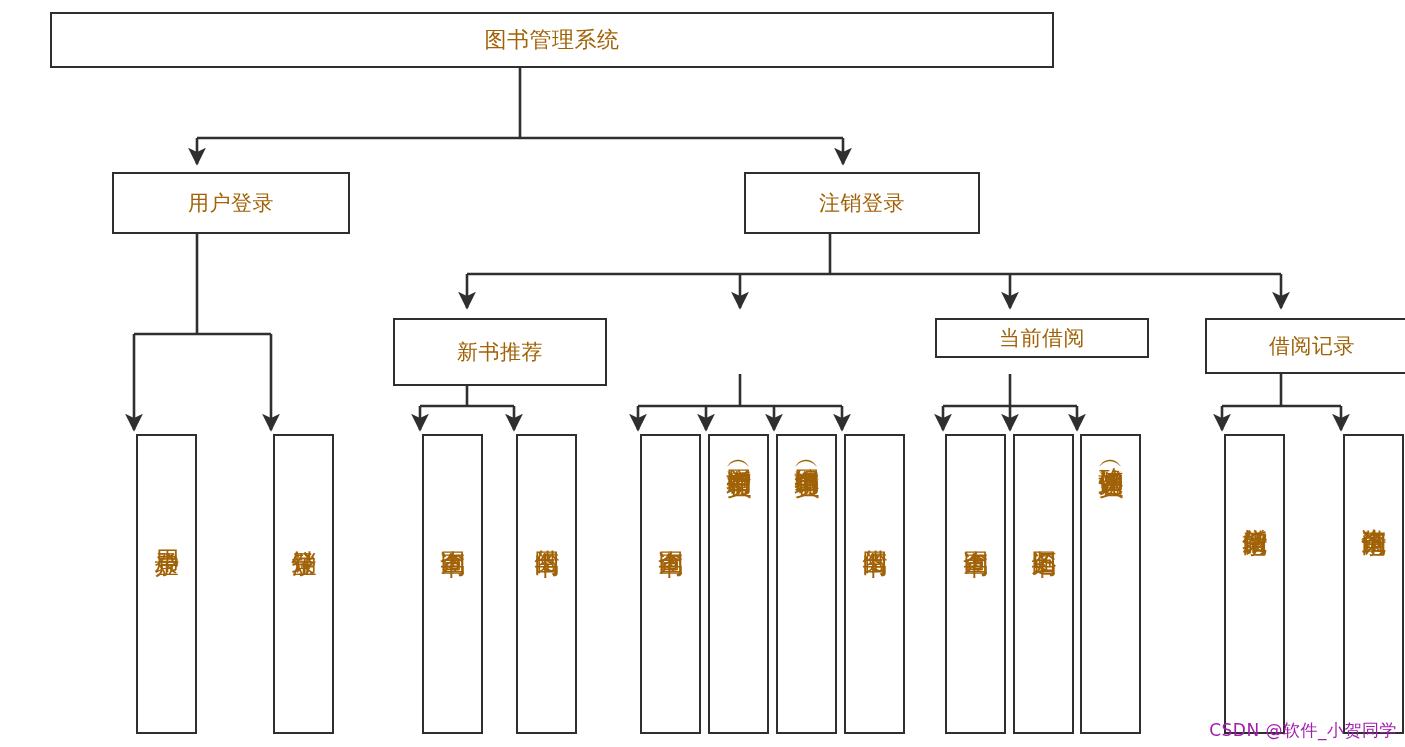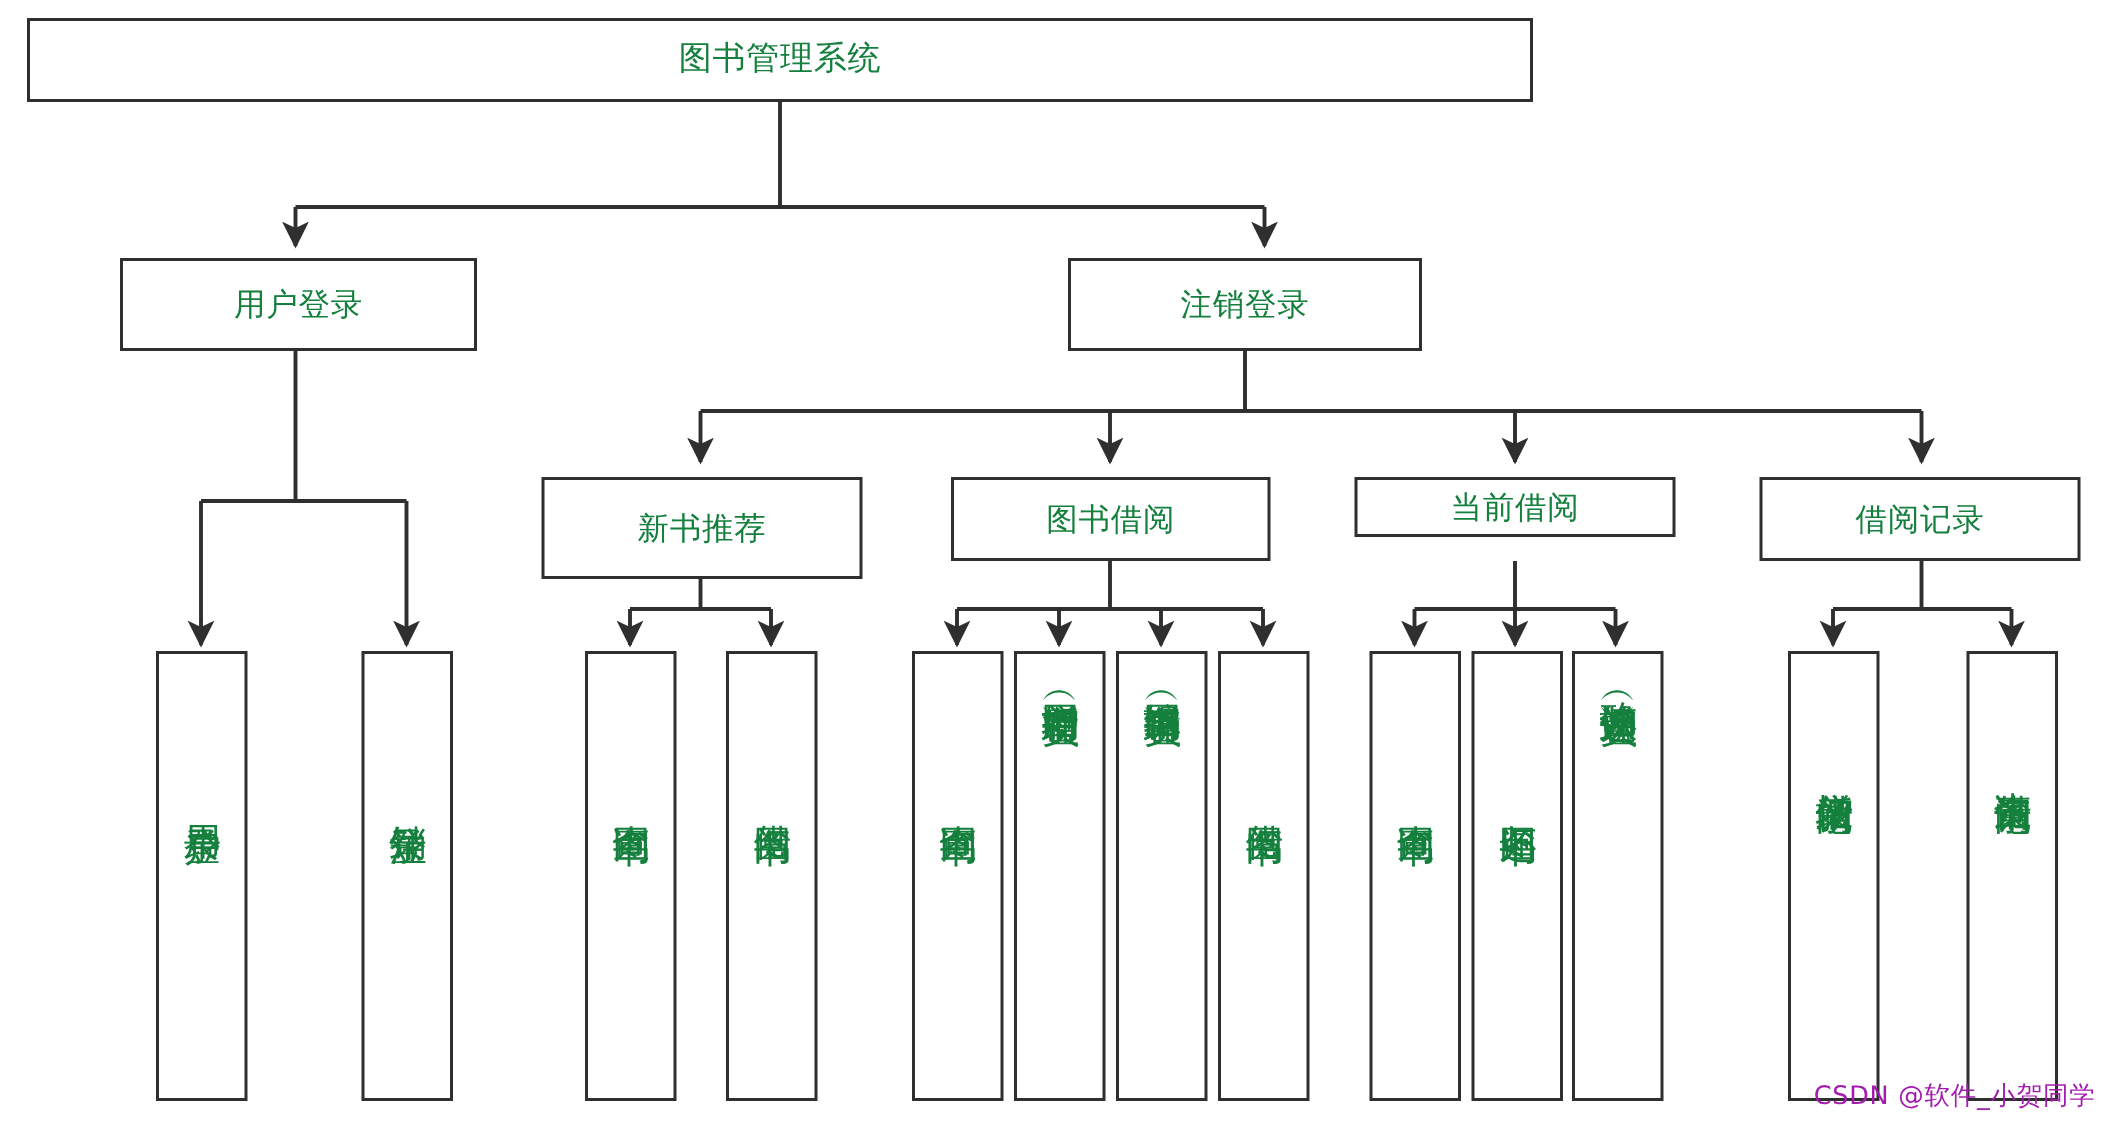--- a/index.html
+++ b/index.html
@@ -27,21 +27,22 @@
     pointer-events: none;
   }
   .node {
     position: absolute;
     box-sizing: border-box;
     background: #ffffff;
     border: 2.5px solid #2f2f2f;
     display: flex;
     align-items: center;
     justify-content: center;
-    color: #15803d;
+    color: #a16207;
+    margin-left: 32px;
   }
   .node-label {
     display: block;
     text-align: center;
     line-height: 1.18;
     letter-spacing: 0.5px;
   }
   
   .node.horiz .node-label {
     font-size: 21px;
@@ -146,23 +147,20 @@
   <div class="node horiz" style="left:80px; top:172px; width:238px; height:62px;">
     <span class="node-label">用户登录</span>
   </div>
   <div class="node horiz" style="left:712px; top:172px; width:236px; height:62px;">
     <span class="node-label">注销登录</span>
   </div>
 
   <div class="node horiz" style="left:361px; top:318px; width:214px; height:68px;">
     <span class="node-label">新书推荐</span>
   </div>
-  <div class="node horiz" style="left:634px; top:318px; width:213px; height:56px;">
-    <span class="node-label">图书借阅</span>
-  </div>
   <div class="node horiz" style="left:903px; top:318px; width:214px; height:40px;">
     <span class="node-label">当前借阅</span>
   </div>
   <div class="node horiz" style="left:1173px; top:318px; width:214px; height:56px;">
     <span class="node-label">借阅记录</span>
   </div>
 
   <div class="node vert mid" style="left:104px; top:434px; width:61px; height:300px;">
     <span class="node-label">用户登录</span>
   </div>

